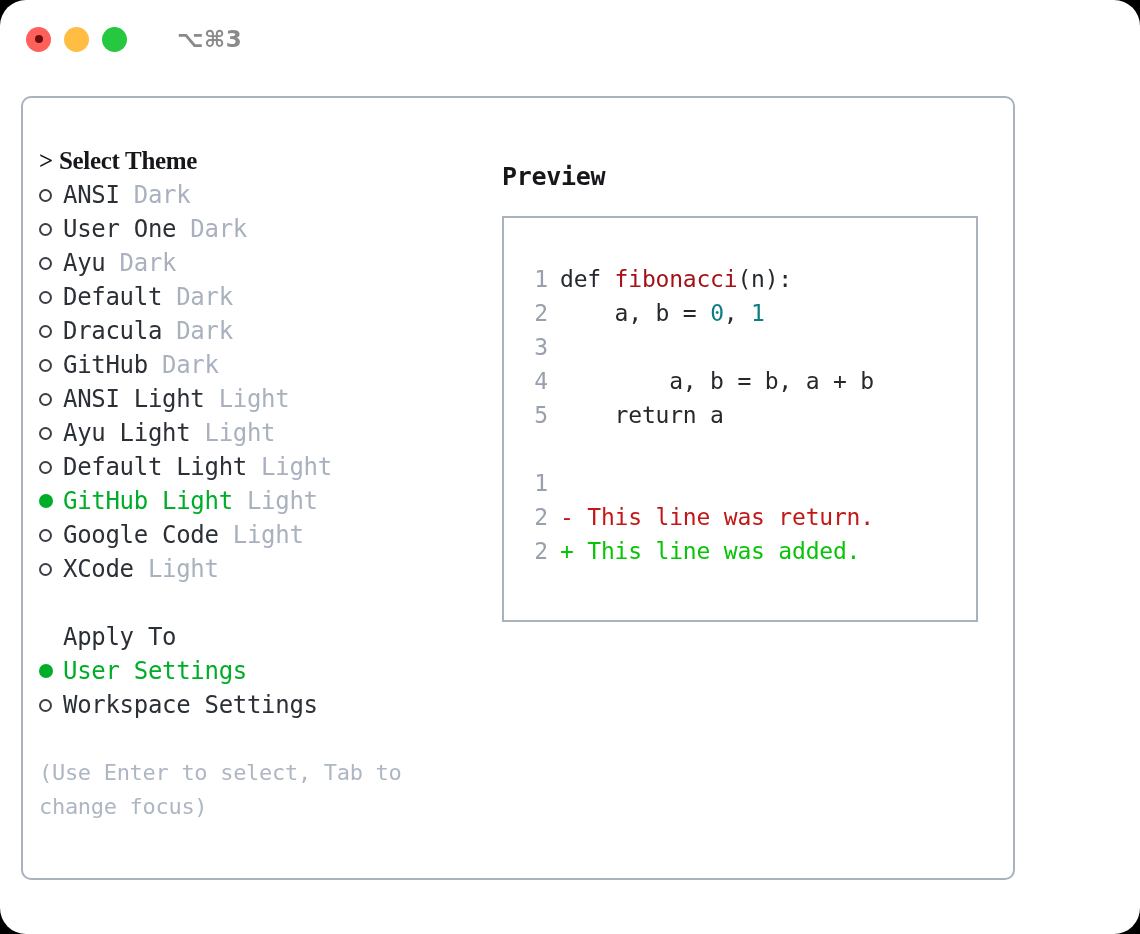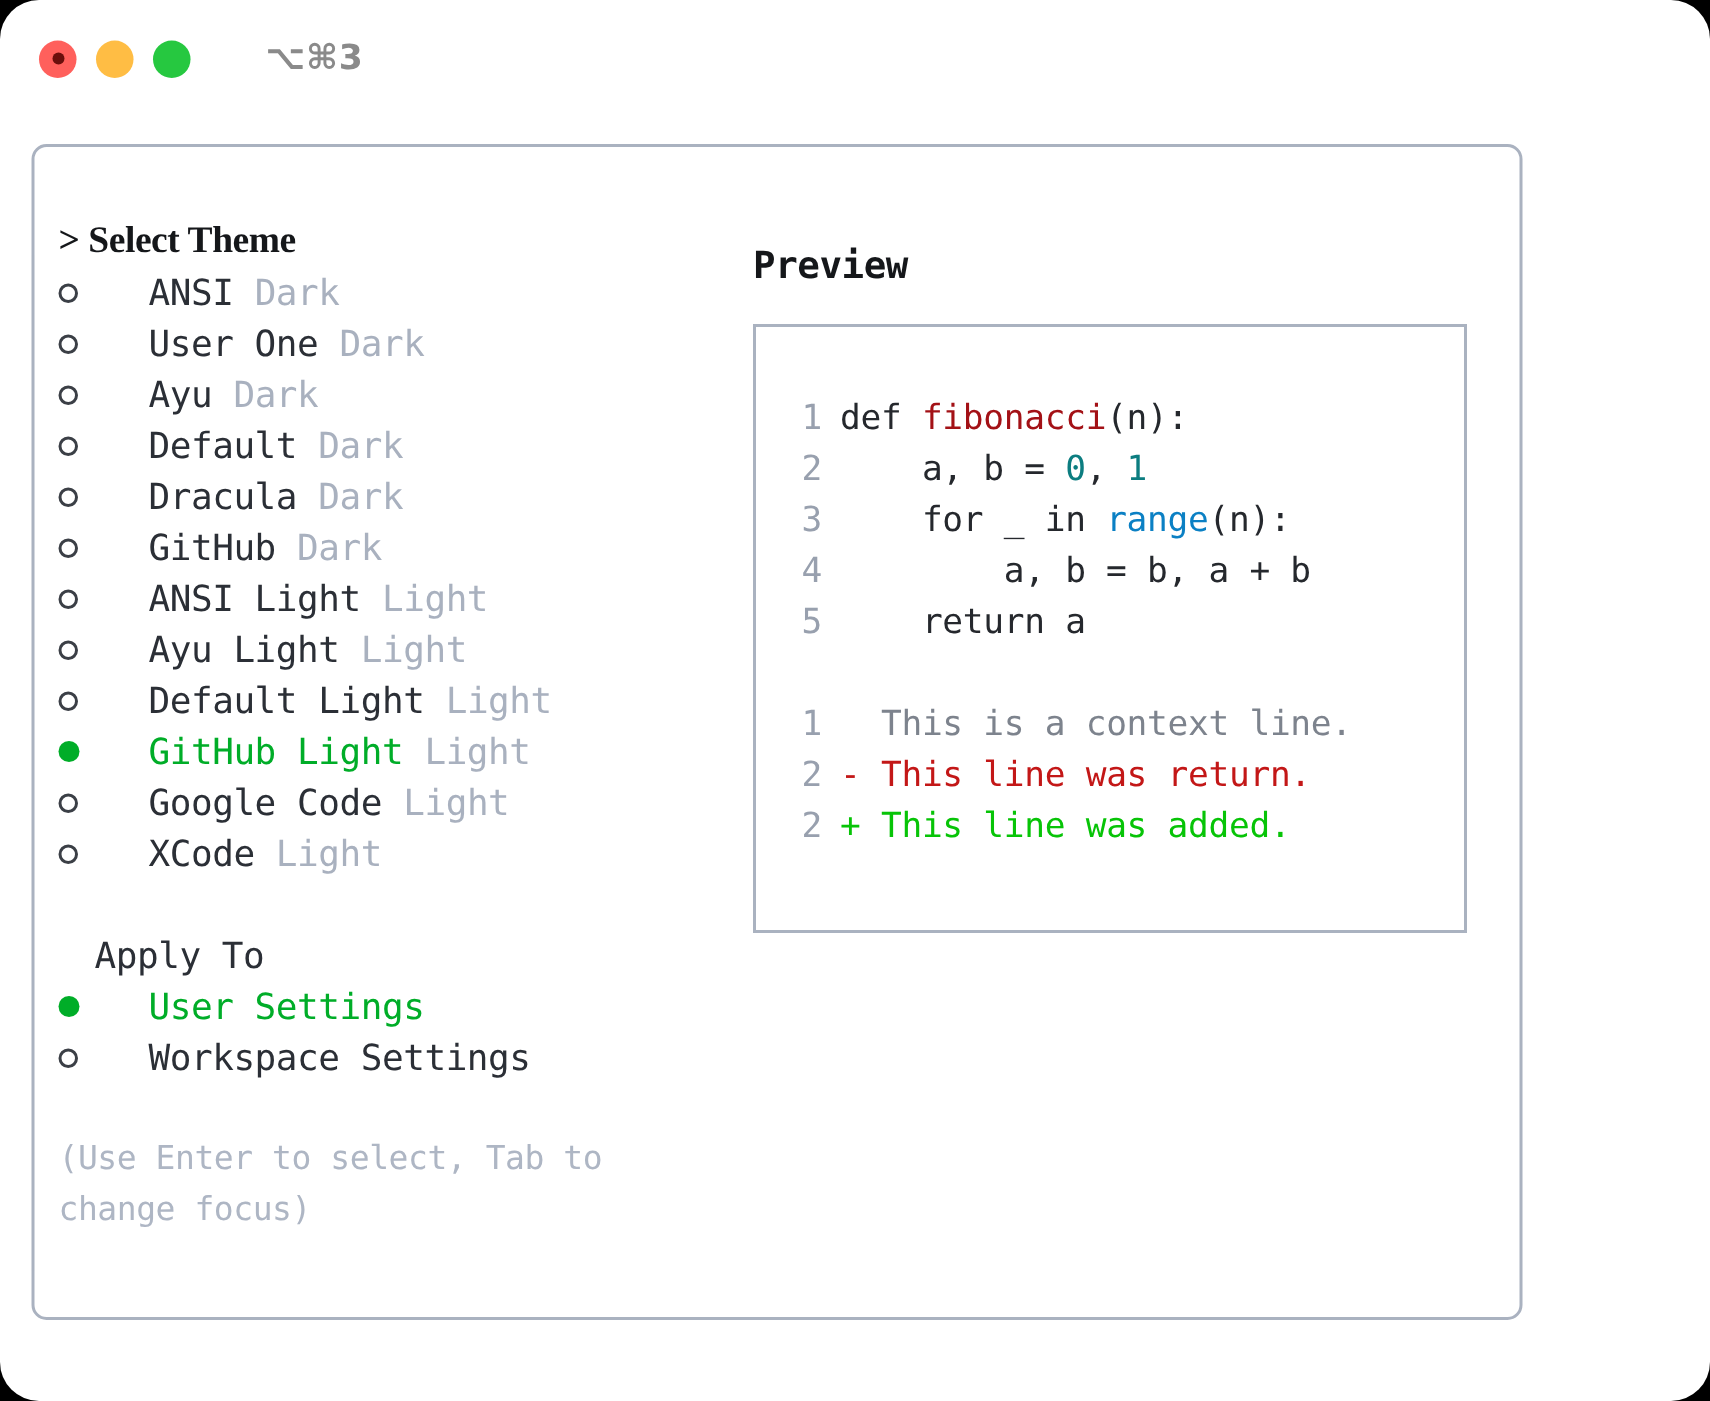--- a/index.html
+++ b/index.html
@@ -141,21 +141,21 @@
   .bullet .dot-full {
     display: inline-block;
     width: 14px;
     height: 14px;
     background: #00ad28;
     border-radius: 50%;
     box-sizing: border-box;
     vertical-align: middle;
   }
   .opt-row.selected .opt-name { color: #00ad28; text-align: center; }
-  .opt-name { color: #2b2f36; margin-left: 36px; }
+  .opt-name { color: #2b2f36; }
   .opt-tag  { color: #a9b1bf; }
 
   .section-head {
     font-size: 24px;
     line-height: 34px;
     color: #2b2f36;
     padding-left: 24px;
     white-space: pre;
     letter-spacing: -0.3px;
   }
@@ -270,27 +270,27 @@
         <div class="hint">(Use Enter to select, Tab to change focus)</div>
       </div>
 
       <div class="right-col">
         <div class="preview-title">Preview</div>
 
         <div class="preview-box">
           <div id="code-block">
               <div class="code-line"><span class="lineno">1</span><span class="code-text"><span class="tok-plain">def </span><span class="tok-fn">fibonacci</span><span class="tok-plain">(n):</span></span></div>
               <div class="code-line"><span class="lineno">2</span><span class="code-text"><span class="tok-plain">    a, b = </span><span class="tok-num">0</span><span class="tok-plain">, </span><span class="tok-num">1</span></span></div>
-              <div class="code-line"><span class="lineno">3</span><span class="code-text"><span class="tok-plain">    for _ in </span><span class="tok-builtin">range</span><span class="tok-plain">(n):</span></span></div>
+              <div class="code-line"><span class="lineno">3</span></div>
               <div class="code-line"><span class="lineno">4</span><span class="code-text"><span class="tok-plain">        a, b = b, a + b</span></span></div>
               <div class="code-line"><span class="lineno">5</span><span class="code-text"><span class="tok-plain">    return a</span></span></div>
             </div>
           <div class="diff-gap"></div>
           <div id="diff-block">
-              <div class="code-line diff-context"><span class="lineno">1</span><span class="code-text"><span> </span><span> This is a context line.</span></span></div>
+              <div class="code-line diff-context"><span class="lineno">1</span></div>
               <div class="code-line diff-del"><span class="lineno">2</span><span class="code-text"><span>-</span><span> This line was return.</span></span></div>
               <div class="code-line diff-add"><span class="lineno">2</span><span class="code-text"><span>+</span><span> This line was added.</span></span></div>
             </div>
         </div>
       </div>
 
     </div>
   </div>
 </div>
 

